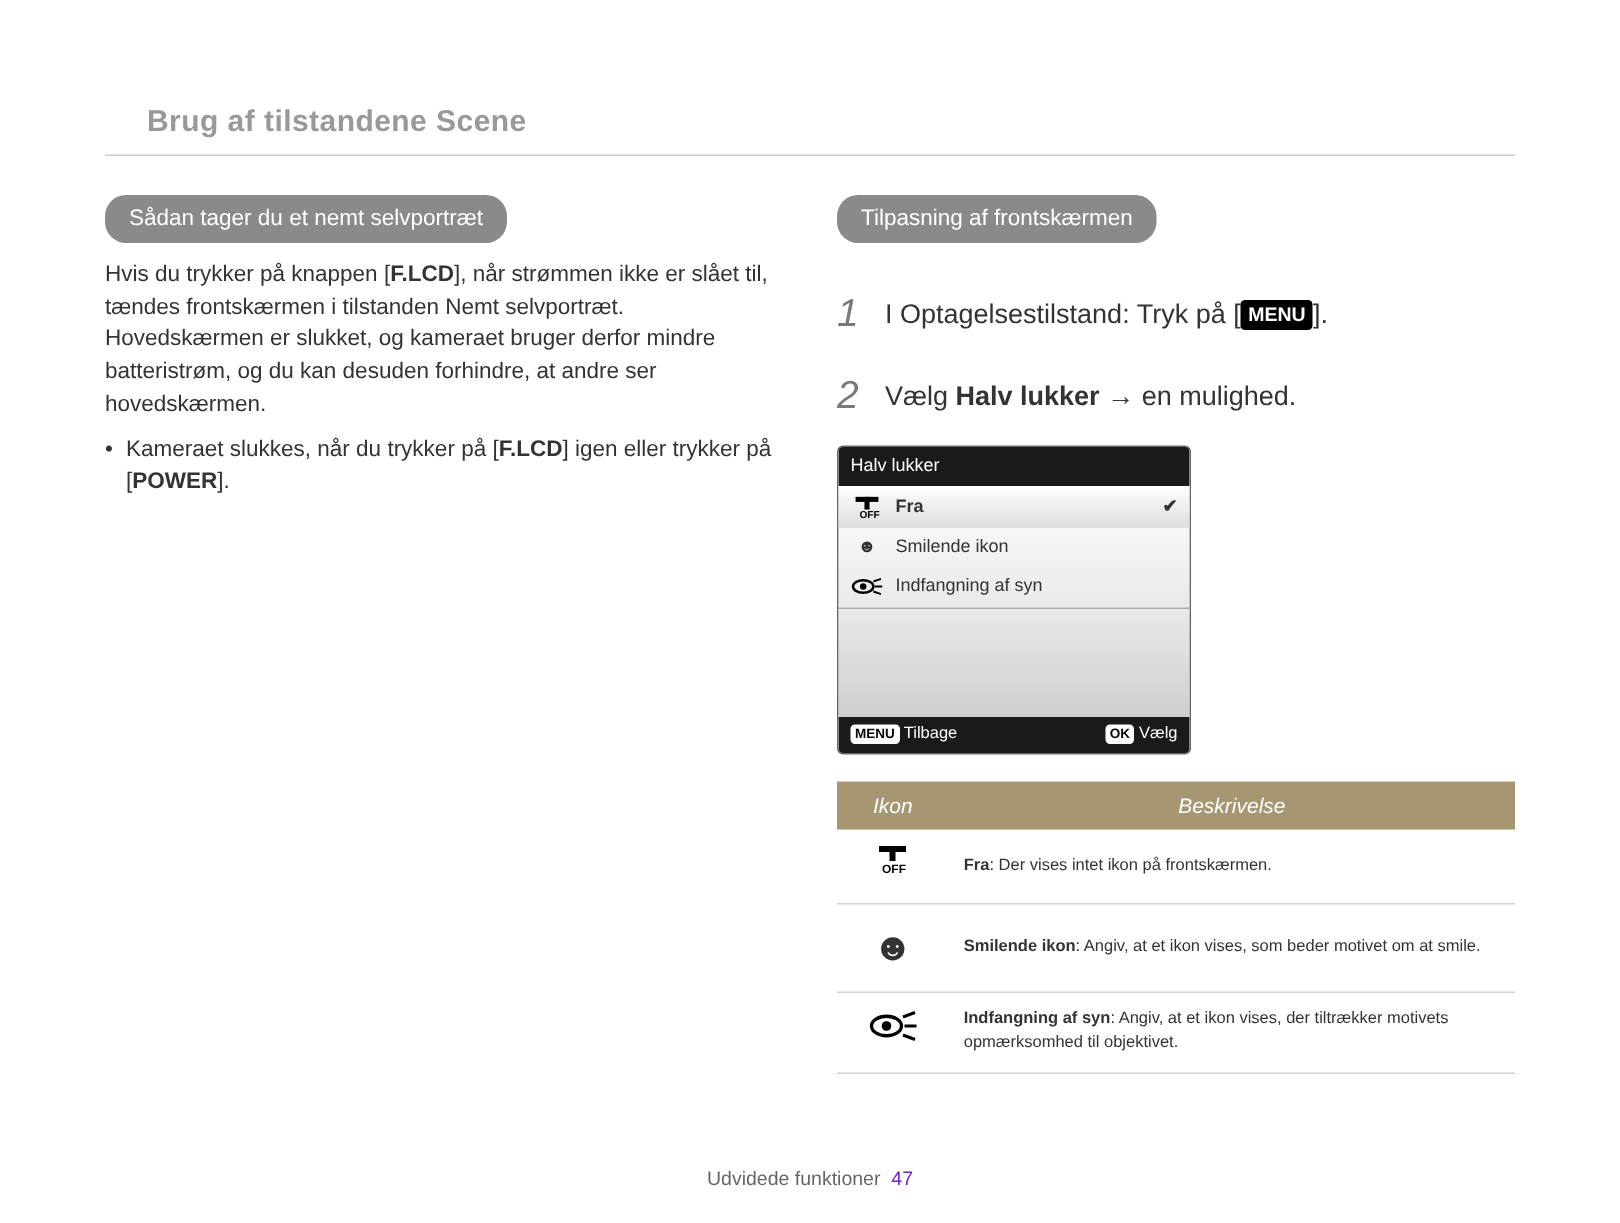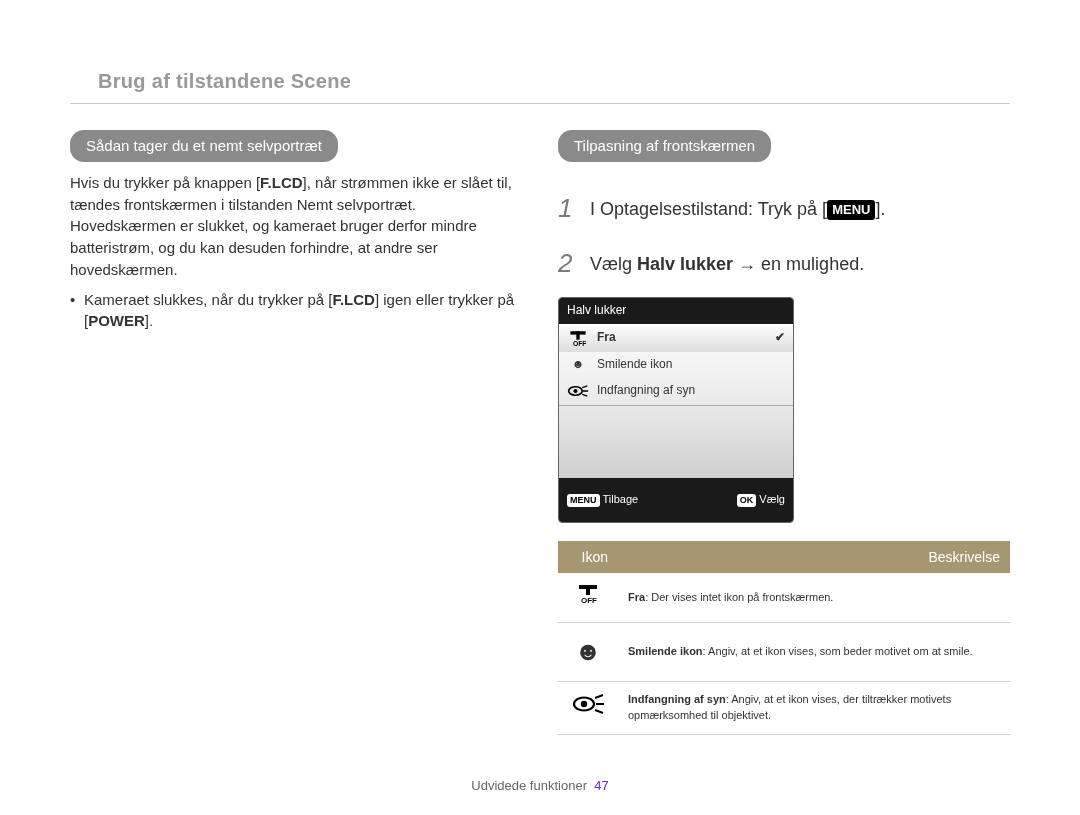--- a/index.html
+++ b/index.html
@@ -128,44 +128,45 @@
   }
   .screenshot .blank {
     height: 72px;
     background: linear-gradient(#e9e9e9,#cfcfcf);
   }
   .screenshot .footer {
     background: #1a1a1a;
     color: #fff;
     display: flex;
     justify-content: space-between;
-    padding: 14px 8px;
+    padding: 4px 8px;
     font-size: 11px;
   }
   .chip {
     display: inline-block;
     background: #fff;
     color: #000;
     border-radius: 3px;
     padding: 0 3px;
     font-size: 9px;
     font-weight: bold;
     margin-right: 3px;
   }
   .desc-table {
     width: 100%;
     border-collapse: collapse;
   }
   .desc-table th {
     background: #a69672;
     color: #fff;
-    text-align: right;
+    text-align: center;
     font-weight: normal;
-    padding: 6px 10px;
+    padding: 6px 24px;
     font-size: 14px;
+    font-style: italic;
   }
   .desc-table th:first-child { width: 60px; }
   .desc-table td {
     border-bottom: 1px solid #d2d2d2;
     padding: 10px;
     vertical-align: middle;
     font-size: 11px;
   }
   .desc-table td.icon-cell {
     text-align: center;

